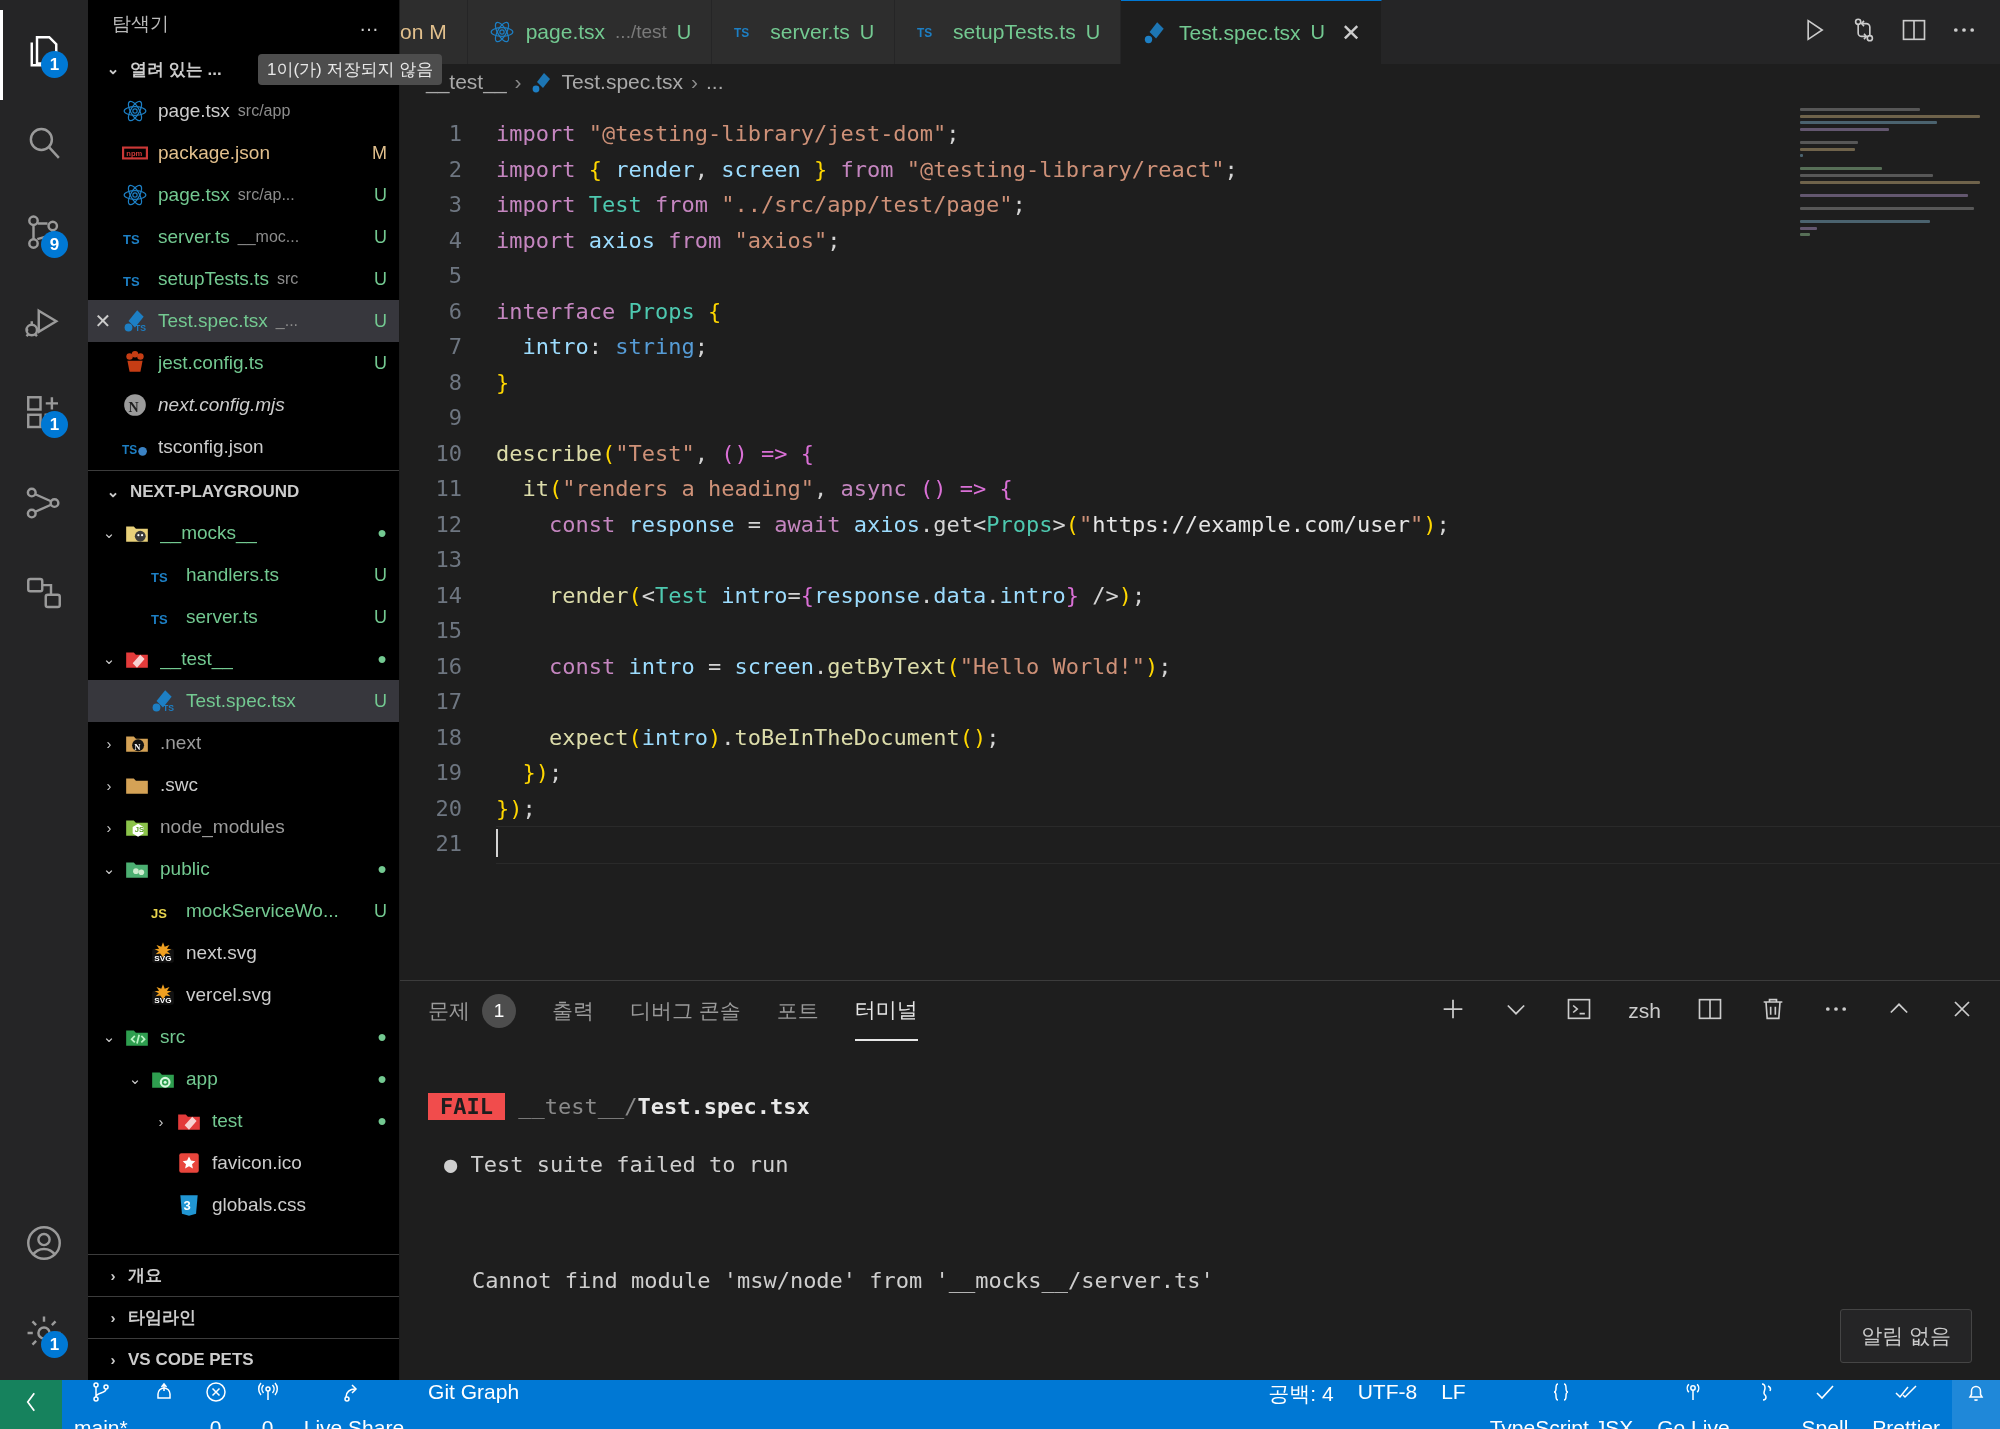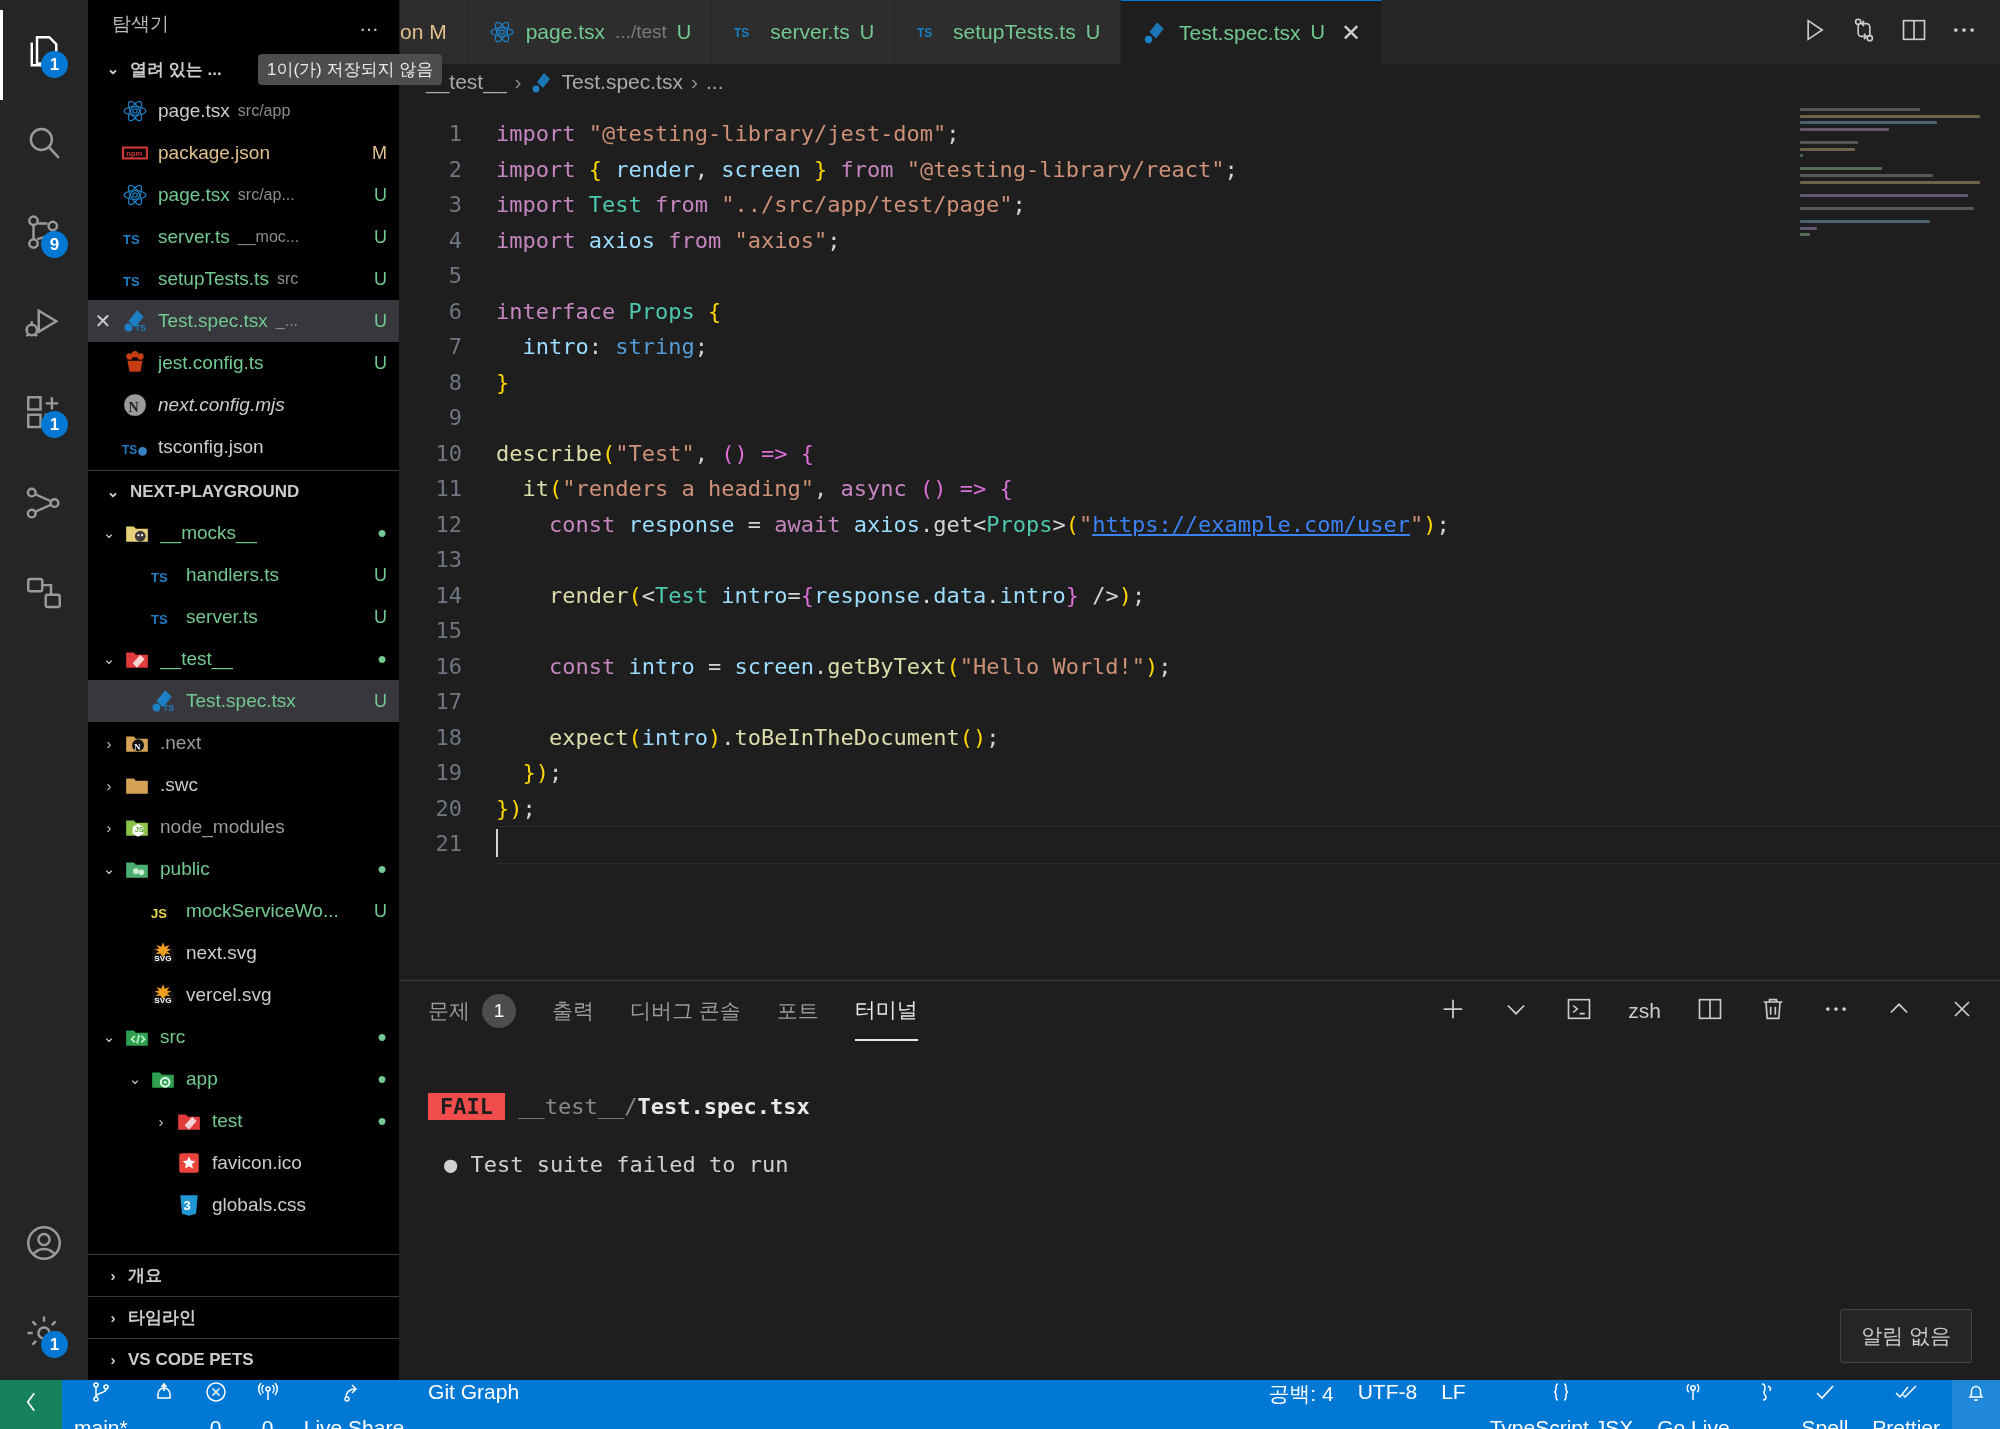--- a/index.html
+++ b/index.html
@@ -138,21 +138,21 @@
   }
   .kw { color: #c586c0; }
   .str { color: #ce9178; }
   .fn  { color: #dcdcaa; }
   .var { color: #9cdcfe; }
   .typ { color: #4ec9b0; }
   .pun { color: #d4d4d4; }
   .b1  { color: #ffd700; }
   .b2  { color: #da70d6; }
   .decl{ color: #569cd6; }
-  .link{ color: #3b82f6; text-decoration: underline; }
+  .link{ color: #e5e5e5; }
 
   
   .panel { height: 400px; flex: 0 0 400px; background: #1e1e1e; border-top: 1px solid #3c3c3c; display: flex; flex-direction: column;}
   .panel-tabs { height: 60px; display: flex; align-items: center; padding-left: 28px; gap: 36px; }
   .ptab { font-size: 21px; color: #9a9a9a; cursor: pointer; display: flex; align-items: center; gap: 12px; height: 60px;}
   .ptab.active { color: #e7e7e7; border-bottom: 2px solid #e7e7e7; }
   .ptab .pcount {
     background: #4d4d4d; color: #fff; border-radius: 50%;
     width: 34px; height: 34px; display: inline-flex; align-items: center;
     justify-content: center; font-size: 19px;
@@ -849,20 +849,21 @@
               <svg viewBox="0 0 24 24" fill="none" stroke="#cccccc" stroke-width="1.5">
                   <path d="M6 6l12 12M18 6L6 18"></path>
                 </svg>
             </span>
           </div>
         </div>
         <div class="terminal">
 <div><span class="failbox">FAIL</span> <span class="t-dim">__test__/</span><span class="t-bold">Test.spec.tsx</span></div>
 <div style="padding-left:16px;"><span class="t-norm">●</span> <span class="t-norm">Test suite failed to run</span></div>
 <div>&nbsp;</div>
+<div style="padding-left:44px;"><span class="t-norm">Cannot find module 'msw/node' from '__mocks__/server.ts'</span></div>
 <div>&nbsp;</div>
 
 
 
         </div>
         <div class="notif">알림 없음</div>
       </div>
     </div>
   </div>
 

